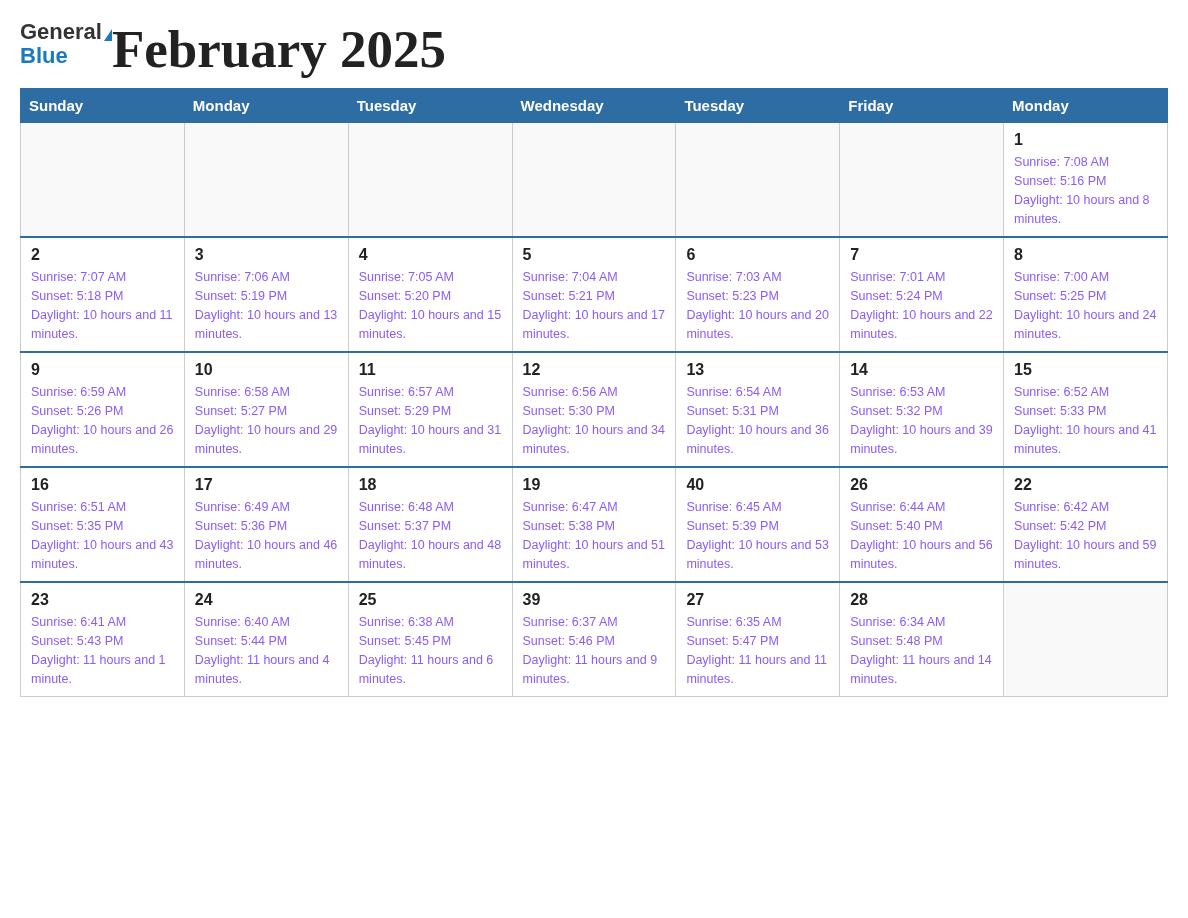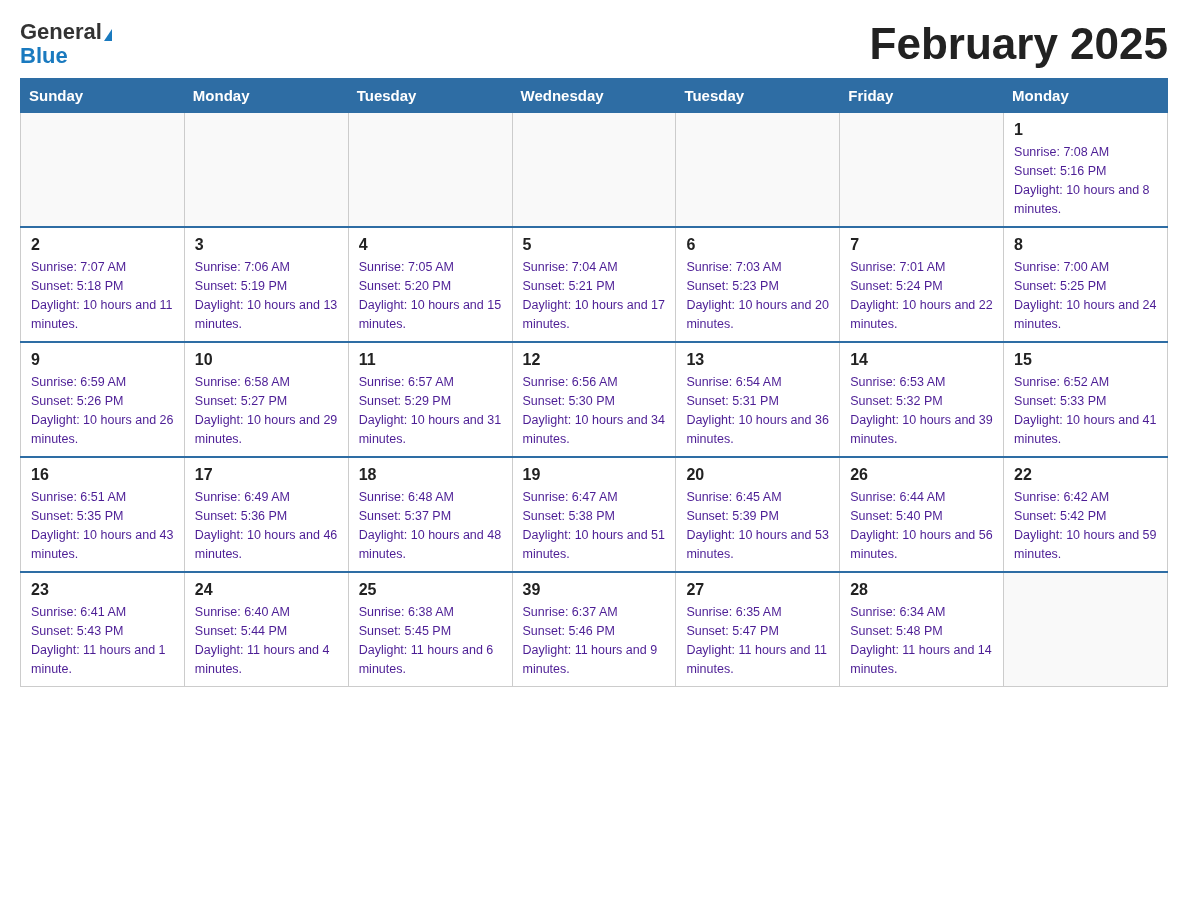--- a/index.html
+++ b/index.html
@@ -5,21 +5,21 @@
     * { box-sizing: border-box; margin: 0; padding: 0; }
     body {
       font-family: Arial, sans-serif;
       background: #fff;
       padding: 20px;
       width: 1188px;
       min-height: 918px;
     }
     .header {
       display: flex;
-      justify-content: space-between;
+      justify-content: flex-start;
       align-items: flex-start;
       margin-bottom: 10px;
     }
     .logo {
       display: flex;
       flex-direction: column;
       align-items: flex-start;
     }
     .logo-general {
       font-size: 22px;
@@ -39,24 +39,25 @@
       height: 0;
       border-left: 8px solid transparent;
       border-bottom: 12px solid #1a7abf;
       margin-left: 2px;
       vertical-align: middle;
     }
     .title-section {
       text-align: right;
     }
     .month-title {
-      font-size: 44px;
+      font-size: 53px;
       font-weight: bold;
       color: #222;
       line-height: 1.1;
+      font-family: Liberation Serif, serif;
     }
     .location {
       font-size: 18px;
       color: #444;
       margin-top: 4px;
     }
     .calendar {
       width: 100%;
       border-collapse: collapse;
       border: 1px solid #aaa;
@@ -81,21 +82,21 @@
       height: 110px;
     }
     .day-number {
       font-size: 16px;
       font-weight: bold;
       color: #222;
       margin-bottom: 4px;
     }
     .day-info {
       font-size: 12.5px;
-      color: #4c1d95;
+      color: #8b5cf6;
       line-height: 1.5;
     }
     .empty-cell {
       background: #f9f9f9;
     }
     .row-separator td {
       border-top: 2px solid #2e6da4;
     }
   </style>
 </head>
@@ -211,21 +212,21 @@
         </td>
         <td>
           <div class="day-number">18</div>
           <div class="day-info">Sunrise: 6:48 AM<br>Sunset: 5:37 PM<br>Daylight: 10 hours and 48 minutes.</div>
         </td>
         <td>
           <div class="day-number">19</div>
           <div class="day-info">Sunrise: 6:47 AM<br>Sunset: 5:38 PM<br>Daylight: 10 hours and 51 minutes.</div>
         </td>
         <td>
-          <div class="day-number">20</div>
+          <div class="day-number">40</div>
           <div class="day-info">Sunrise: 6:45 AM<br>Sunset: 5:39 PM<br>Daylight: 10 hours and 53 minutes.</div>
         </td>
         <td>
           <div class="day-number">26</div>
           <div class="day-info">Sunrise: 6:44 AM<br>Sunset: 5:40 PM<br>Daylight: 10 hours and 56 minutes.</div>
         </td>
         <td>
           <div class="day-number">22</div>
           <div class="day-info">Sunrise: 6:42 AM<br>Sunset: 5:42 PM<br>Daylight: 10 hours and 59 minutes.</div>
         </td>

